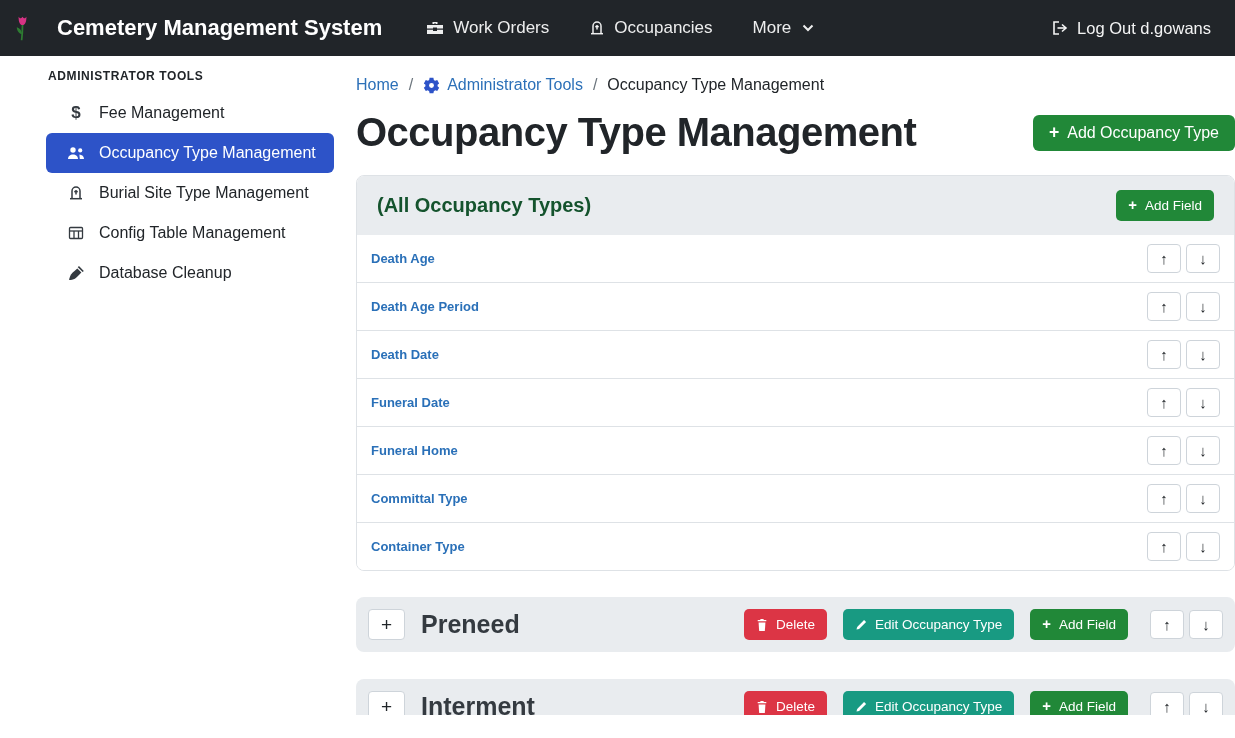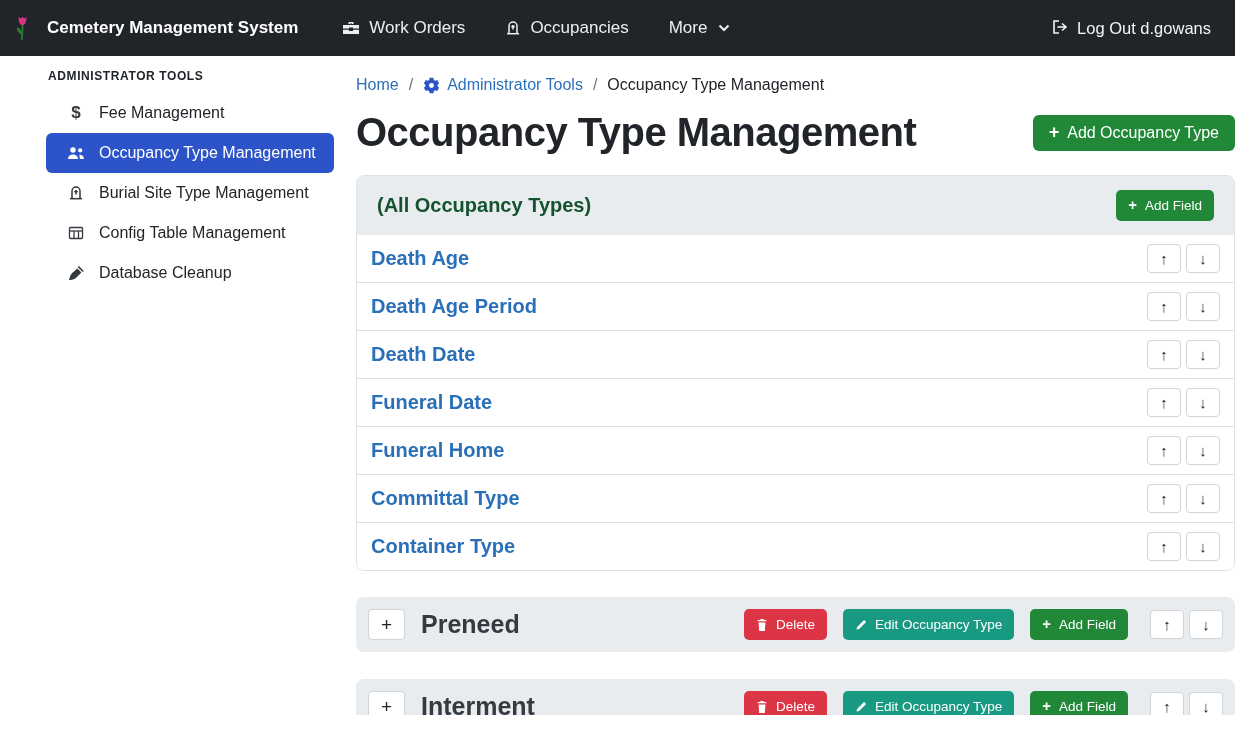--- a/index.html
+++ b/index.html
@@ -7,26 +7,26 @@
   body {
     width:1235px; height:738px; overflow:hidden;
     font-family:"Liberation Sans", sans-serif;
     background:#ffffff; color:#212529;
   }
   
   .navbar {
     height:56px; background:#212529; color:#fff;
     display:flex; align-items:center; padding:0 24px 0 12px;
   }
-  .brand { display:flex; align-items:center; gap:14px; font-weight:700; font-size:17px; cursor:pointer; }
+  .brand { display:flex; align-items:center; gap:24px; font-weight:700; font-size:22px; cursor:pointer; }
   .nav-links { display:flex; align-items:center; gap:40px; margin-left:44px; }
   .nav-item { display:flex; align-items:center; gap:9px; font-size:17px; color:rgba(255,255,255,.92); cursor:pointer; }
   .nav-item .chev { margin-left:2px; display:flex; }
   .nav-spacer { flex:1; }
-  .logout { display:flex; align-items:flex-start; gap:8px; font-size:16.5px; color:rgba(255,255,255,.95); cursor:pointer; }
+  .logout { display:flex; align-items:center; gap:8px; font-size:16.5px; color:rgba(255,255,255,.95); cursor:pointer; }
   .nav-ico { display:flex; align-items:center; }
 
   
   .layout { display:flex; height:659px;margin-left:36px; }
   .sidebar { width:308px; flex:none; background:#fff; padding-top:13px; }
   .sidebar-heading {
     font-size:12px; font-weight:700; letter-spacing:.6px;
     color:#212529; padding:0 12px 10px 12px;
   }
   .side-item {
@@ -63,21 +63,21 @@
   .card { border:1px solid #dee2e6; border-radius:8px; overflow:hidden; background:#fff; }
   .card-header {
     background:#e9ecef; padding:14px 20px 14px 20px;
     display:flex; justify-content:space-between; align-items:center;
   }
   .card-title { font-size:20px; font-weight:700; color:#14532d; }
   .field-row {
     display:flex; justify-content:space-between; align-items:center;
     padding:9px 14px; border-top:1px solid #dee2e6; background:#fff;
   }
-  .field-link { color:#2a70b8; font-weight:700; font-size:20px; text-decoration:none; cursor:pointer; }
+  .field-link { color:#2a70b8; font-weight:700; font-size:13px; text-decoration:none; cursor:pointer; }
   .arrow-group { display:flex; gap:5px; }
   .arrow-btn {
     width:34px; height:29px; background:#fff; border:1px solid #ced4da; border-radius:4px;
     display:flex; align-items:center; justify-content:center;
     font-size:15px; color:#212529; cursor:pointer; font-family:inherit;
   }
 
   
   .type-bar {
     margin-top:26px; background:#e9ecef; border-radius:8px;

